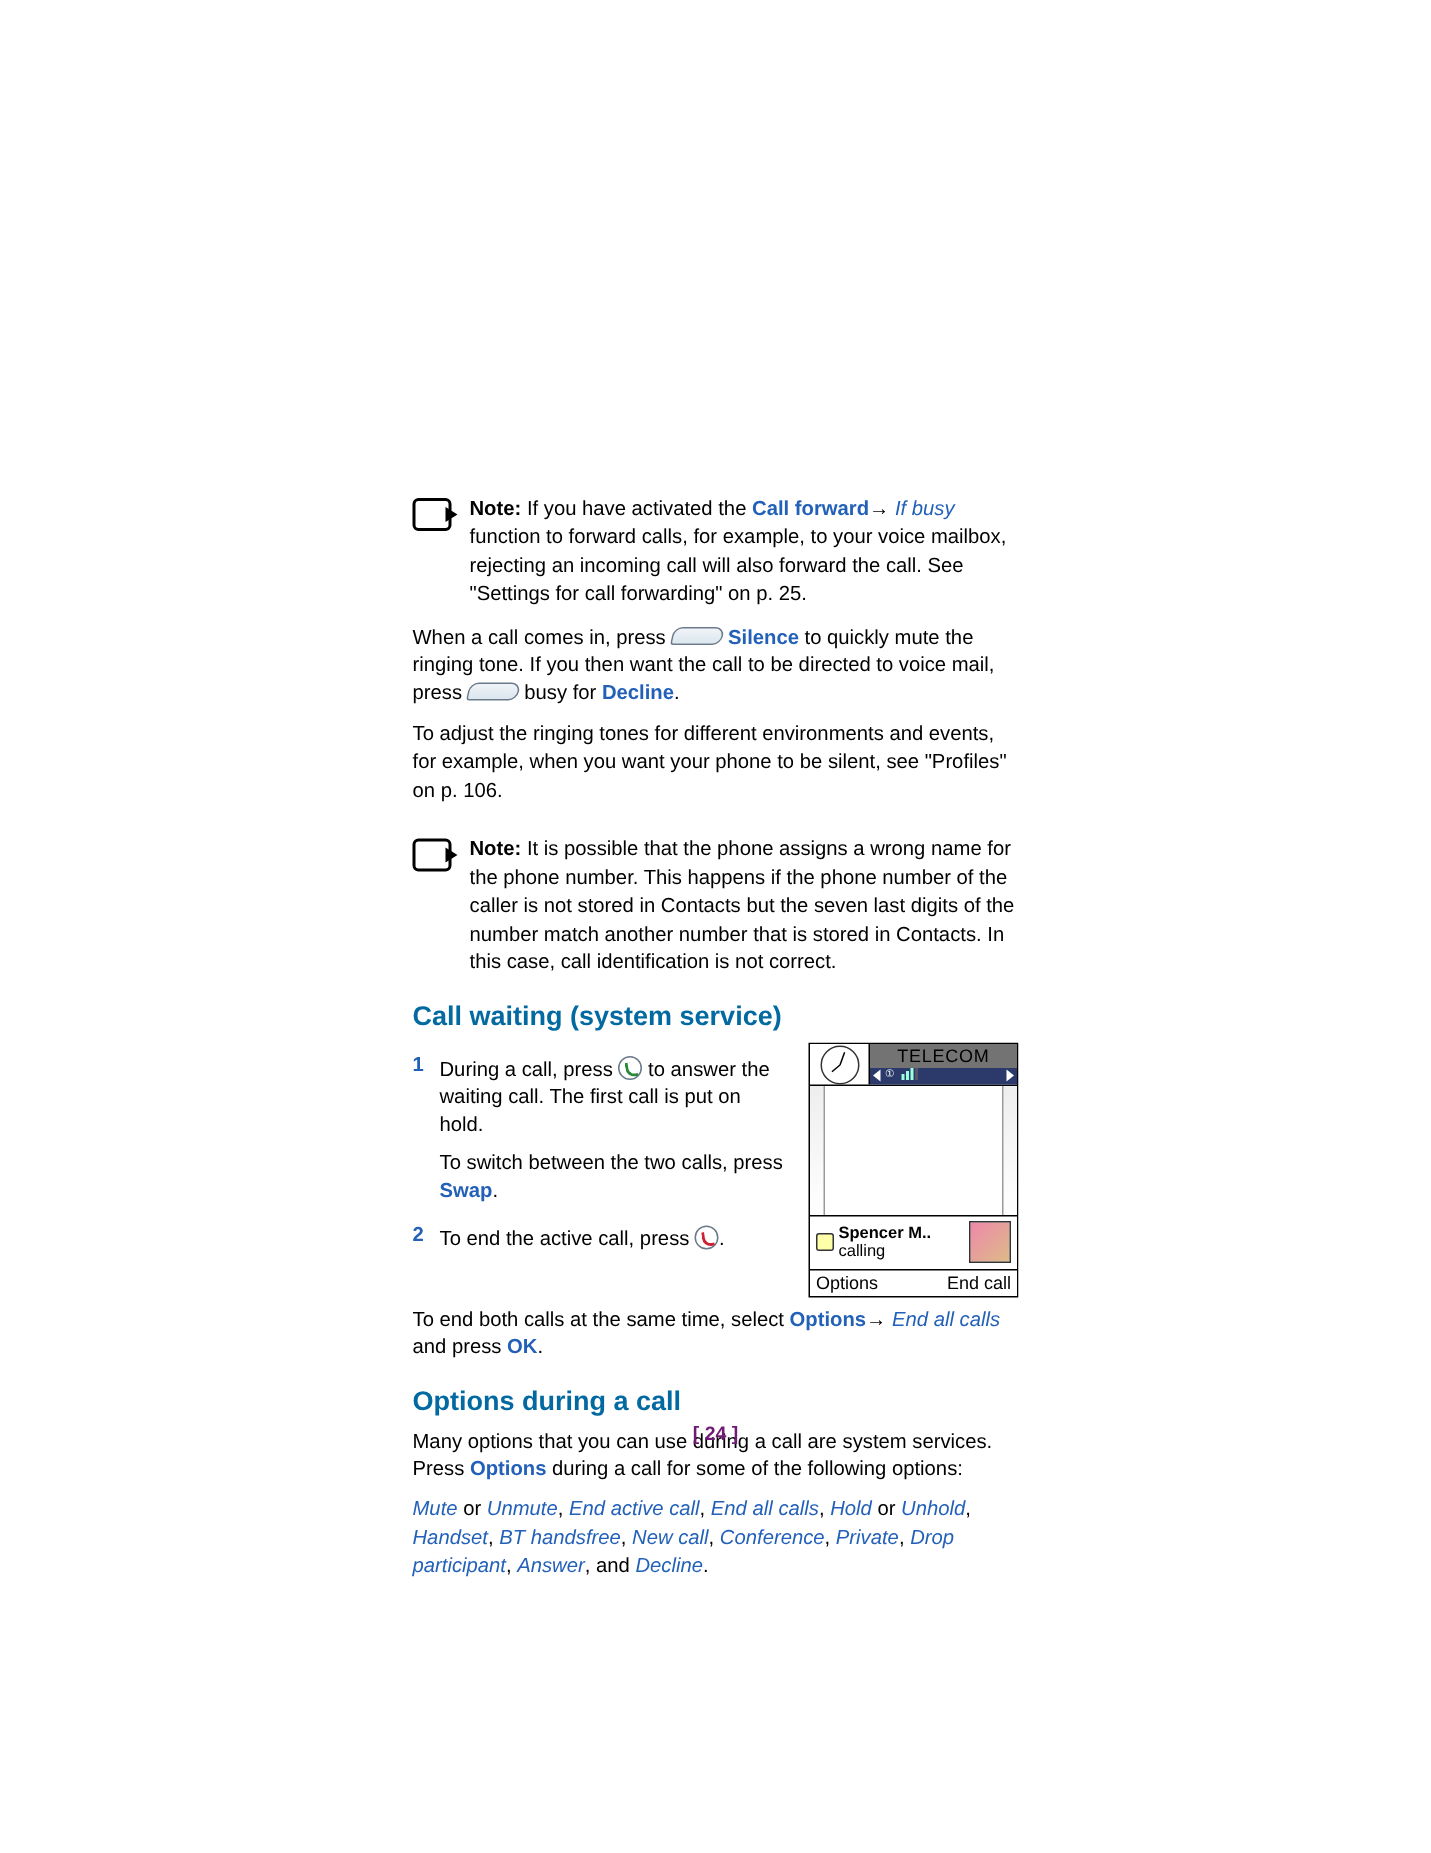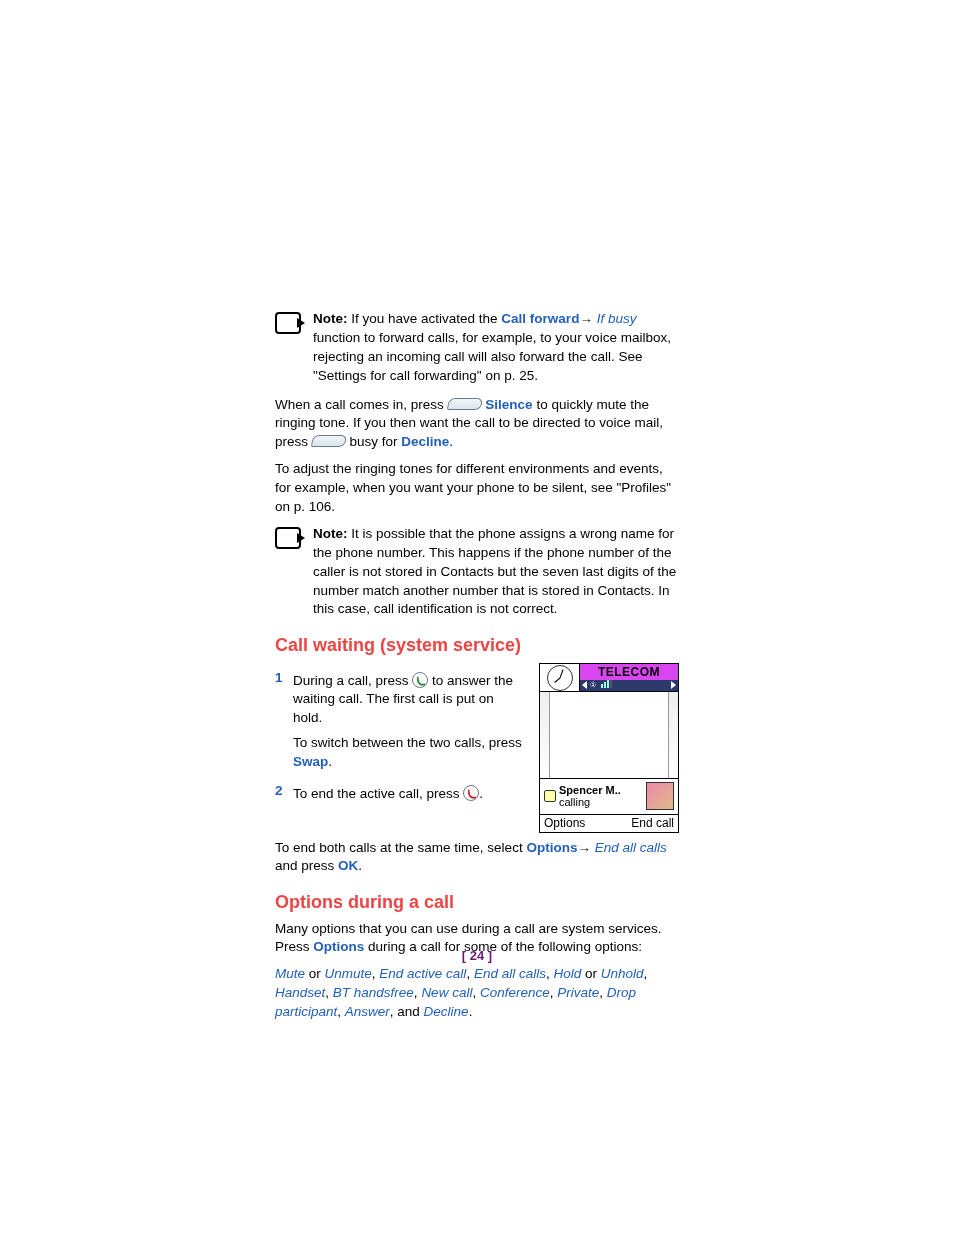--- a/index.html
+++ b/index.html
@@ -8,42 +8,42 @@
     font-size: 14px;
     line-height: 1.4;
     color: #000;
     background: #fff;
     width: 954px;
     height: 1235px;
     position: relative;
     padding: 310px 275px 0 275px;
   }
   .content { width: 404px; }
-  .note-block { display: flex; margin-bottom: 10px; }
+  .note-block { display: flex; margin-bottom: 10px; margin-top: 20px; }
   .note-icon-col { width: 38px; flex-shrink: 0; padding-top: 2px; }
   .note-icon {
     width: 26px; height: 22px;
     border: 2px solid #000; border-radius: 4px;
     position: relative; display: inline-block;
   }
   .note-icon::after {
     content: ""; position: absolute;
     right: -6px; top: 50%; transform: translateY(-50%);
     width: 0; height: 0;
     border-top: 5px solid transparent;
     border-bottom: 5px solid transparent;
     border-left: 8px solid #000;
   }
   .note-text { flex: 1; font-size: 13.5px; }
   .note-label { font-weight: bold; }
   .blue-bold { color: #2361b9; font-weight: bold; }
   .blue-italic { color: #2361b9; font-style: italic; }
   .para { font-size: 13.5px; margin-bottom: 8px; }
   .heading {
-    color: #ef4444; font-weight: bold;
+    color: #0369a1; font-weight: bold;
     font-size: 18px; margin-top: 14px; margin-bottom: 4px;
     font-family: Verdana, Geneva, sans-serif;
   }
   .soft-key-icon {
     display: inline-block; width: 34px; height: 12px;
     border: 1px solid #6a7a8a; border-radius: 6px 6px 6px 2px;
     background: linear-gradient(#f0f4f8,#dbe6ee);
     position: relative; top: 1px;
     transform: skewX(-12deg);
   }
@@ -59,21 +59,21 @@
     width: 40px; border-right: 1px solid #000; position: relative;
   }
   .ps-clock-face {
     width: 26px; height: 26px; border: 1px solid #333; border-radius: 50%;
     margin: 1px auto; position: relative; background: #fff;
   }
   .ps-clock-hand1 { position:absolute; left:50%; top:50%; width:1px; height:9px; background:#000; transform-origin: top; transform: translate(-50%,0) rotate(200deg);}
   .ps-clock-hand2 { position:absolute; left:50%; top:50%; width:1px; height:7px; background:#000; transform-origin: top; transform: translate(-50%,0) rotate(50deg);}
   .ps-title-area { flex:1; display:flex; flex-direction:column; }
   .ps-title {
-    height: 16px; background:#d946ef; text-align:center; font-weight:bold;
+    height: 16px; background:#737373; text-align:center; font-weight:normal;
     font-size: 12px; letter-spacing: 0.5px;
   }
   .ps-status {
     height: 12px; background:#2b3a6b; display:flex; align-items:center;
     font-size:8px; color:#fff; padding: 0 2px; justify-content: flex-start; gap:3px;
   }
   .ps-tri-l { width:0;height:0;border-top:4px solid transparent;border-bottom:4px solid transparent;border-right:5px solid #fff; }
   .ps-tri-r { width:0;height:0;border-top:4px solid transparent;border-bottom:4px solid transparent;border-left:5px solid #fff; margin-left:auto;}
   .ps-sig { display:inline-block; margin-left:2px; }
   .ps-sig span { display:inline-block; background:#9fd; width:2px; margin-right:1px;}

